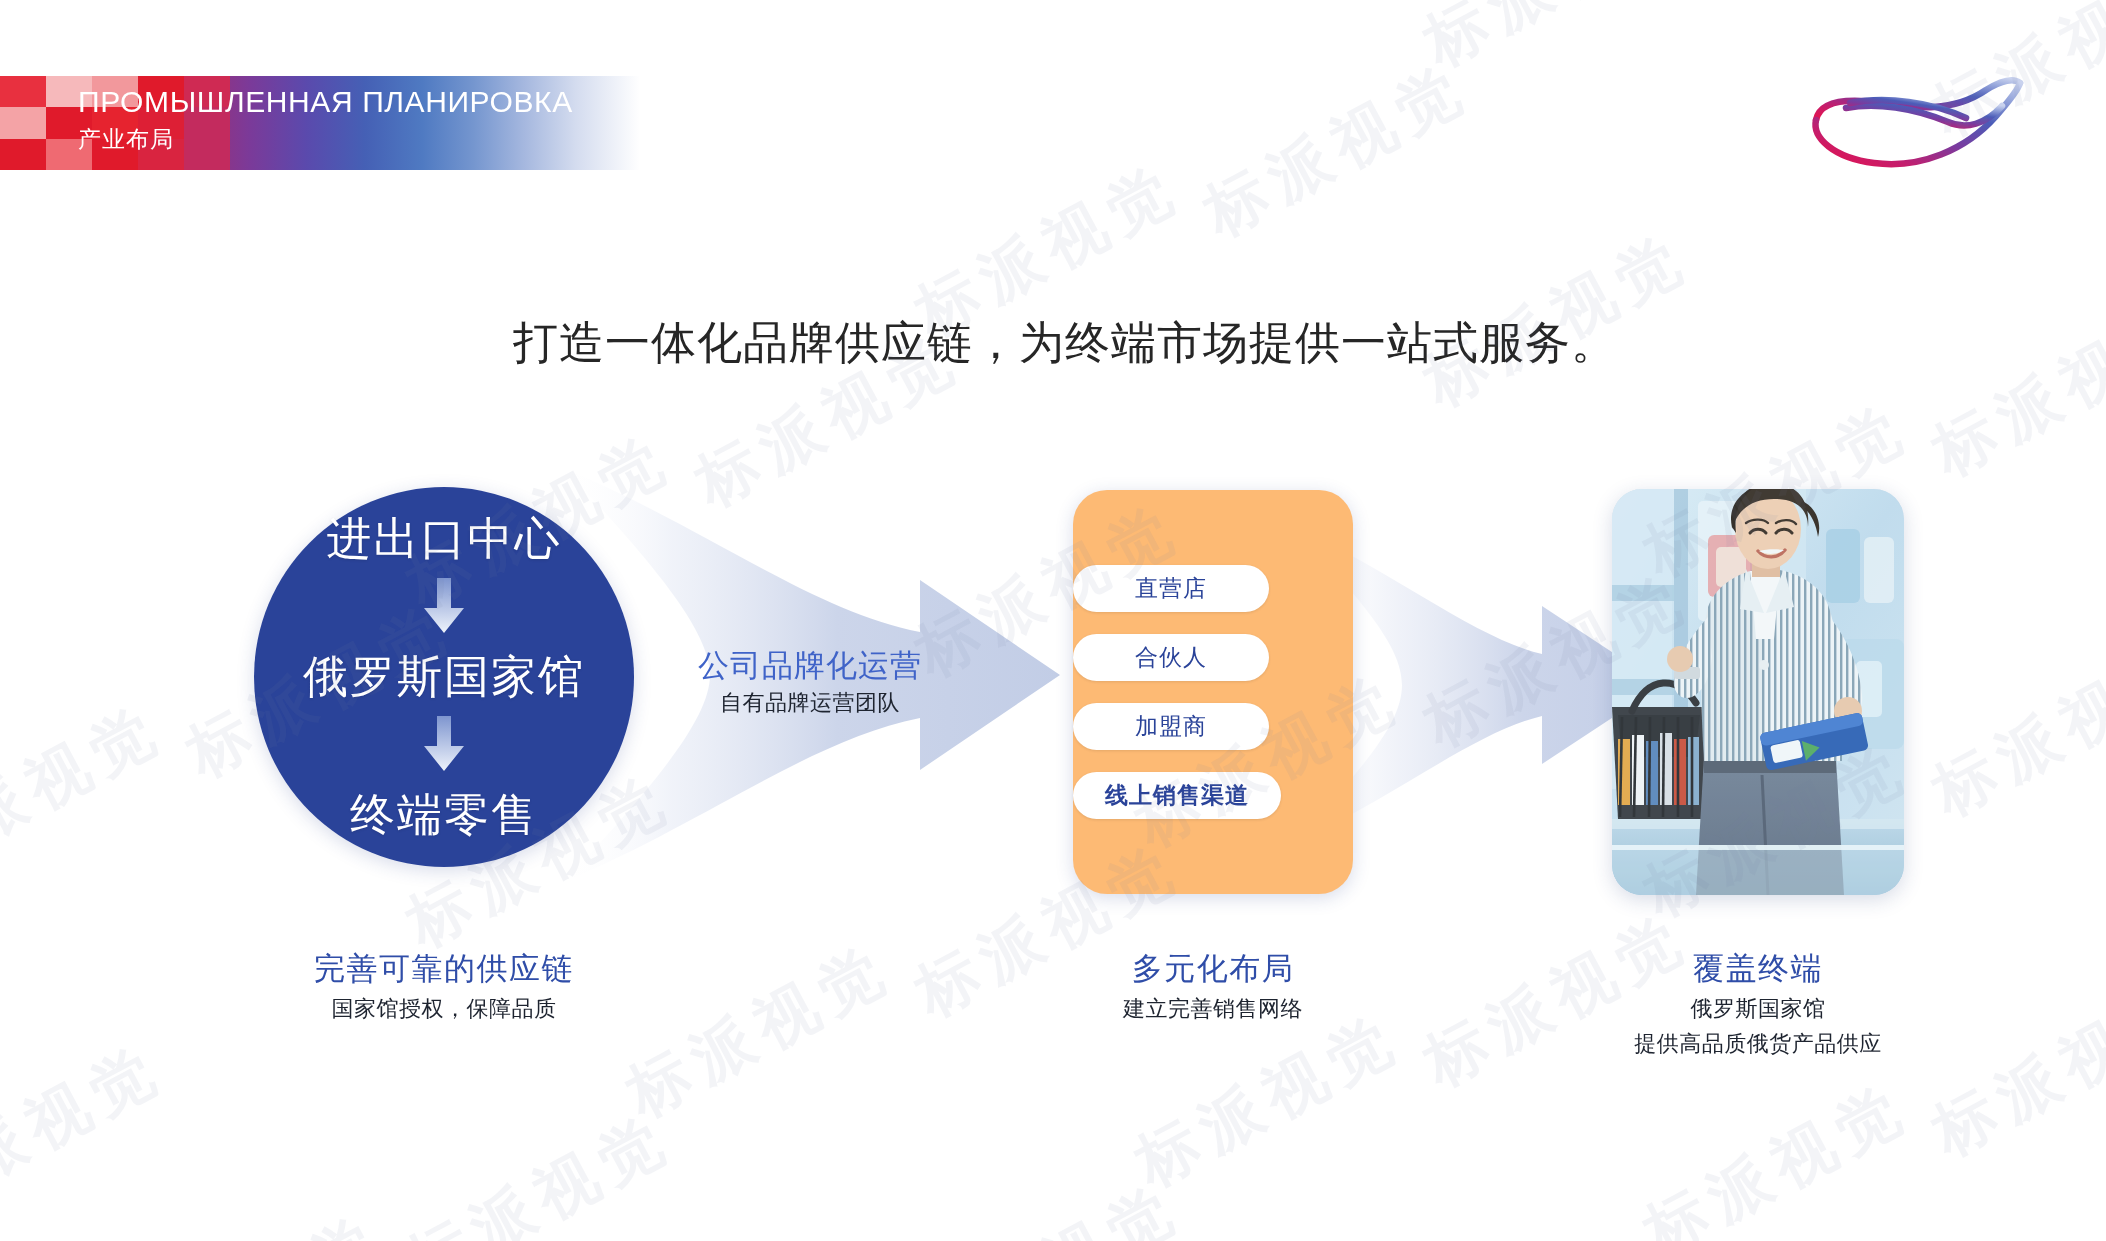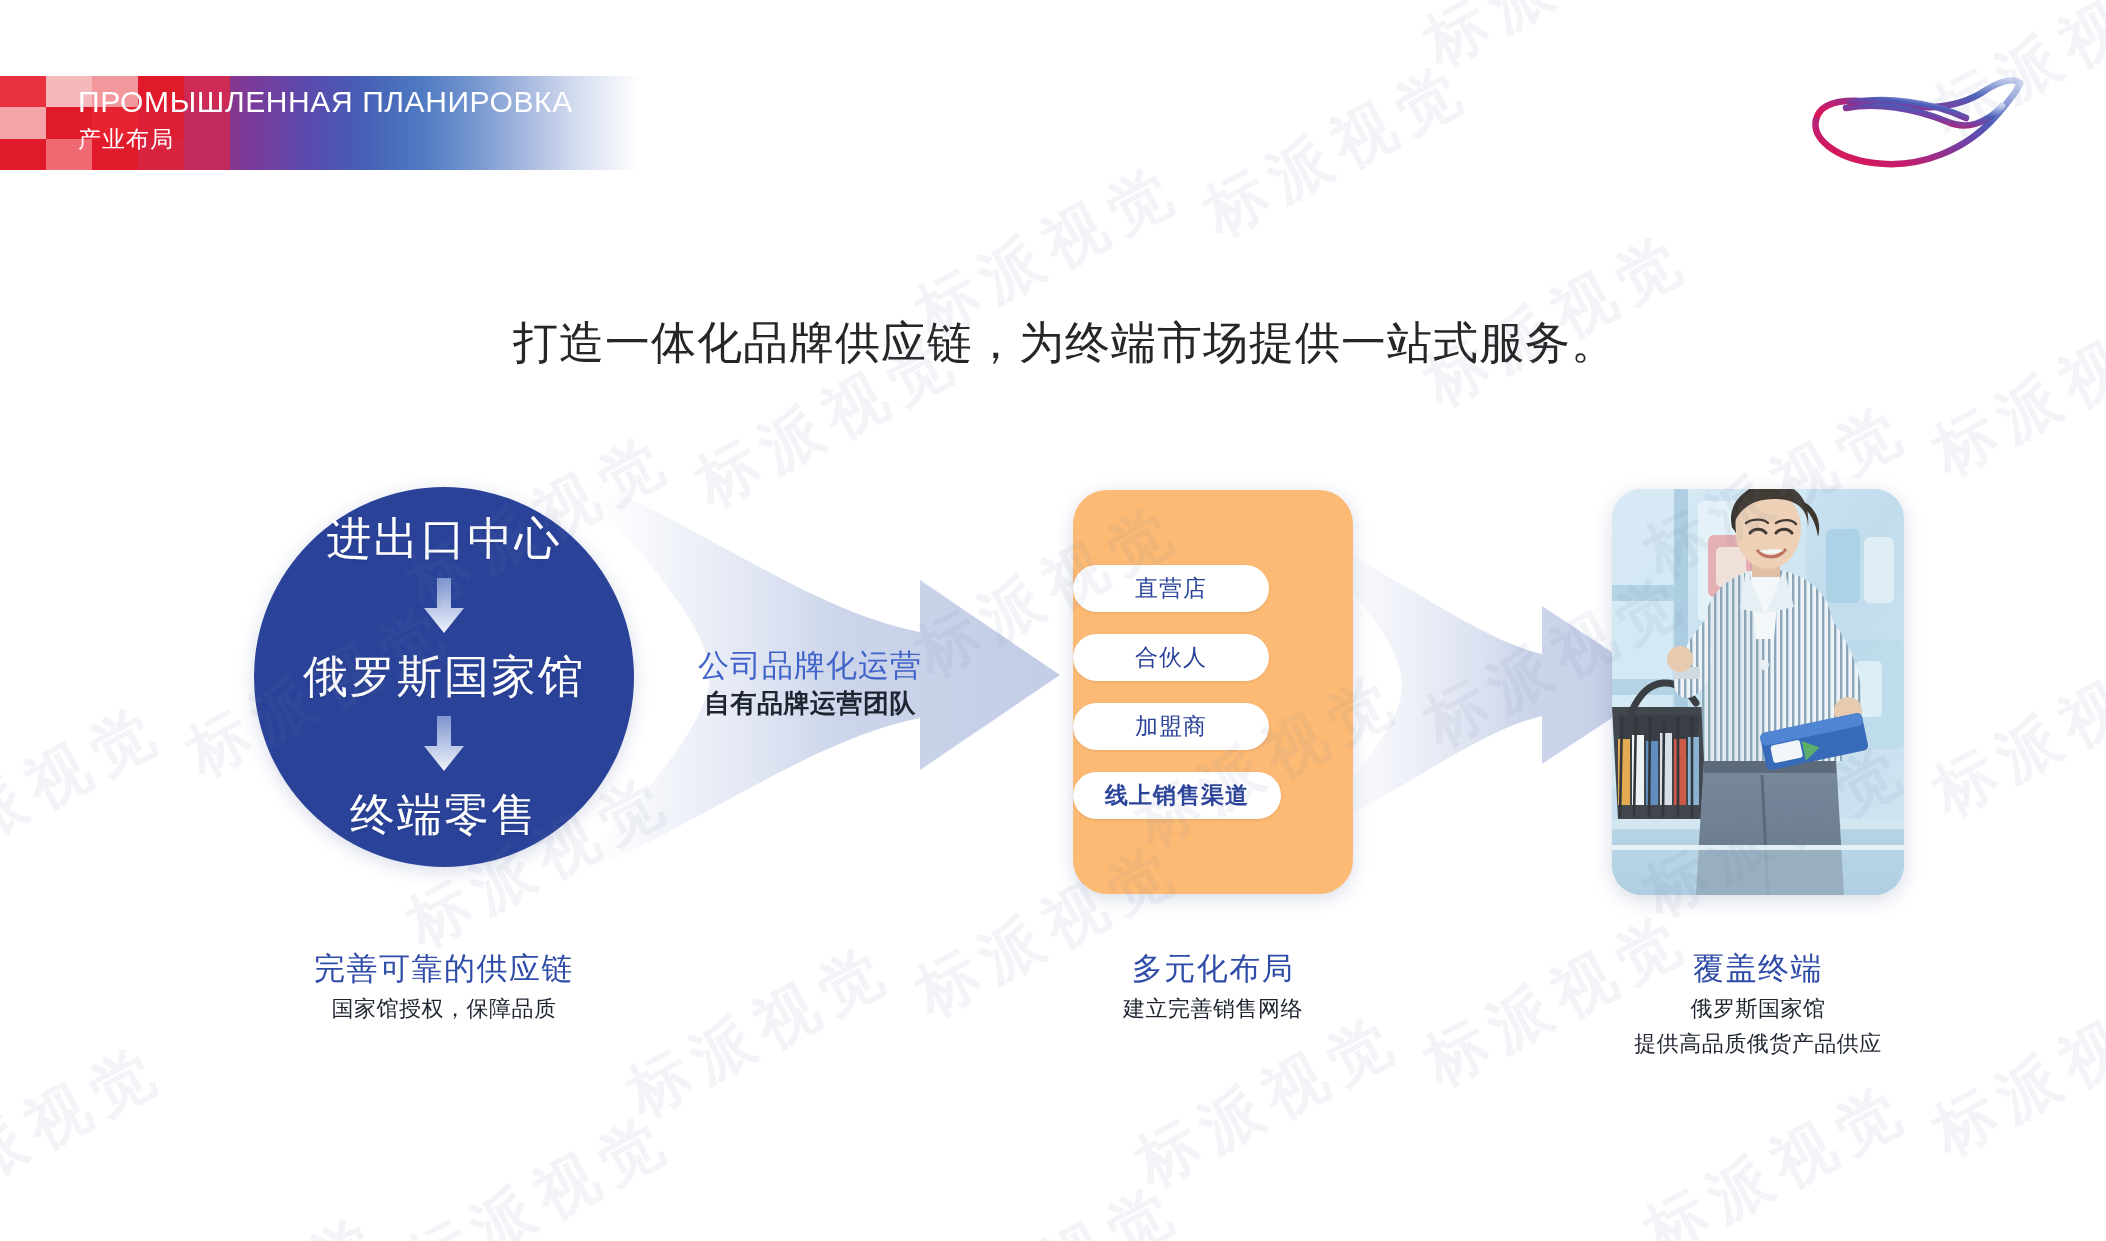--- a/index.html
+++ b/index.html
@@ -134,23 +134,22 @@
   
   .arrow1-txt{
     position:absolute;left:660px;top:644px;width:300px;
     text-align:center;z-index:22;
   }
   .arrow1-title{
     color:#3f63c8;font-size:31px;line-height:42px;letter-spacing:1px;
     font-family:"DejaVu Sans",sans-serif;
   }
   .arrow1-sub{
-    color:#1e2430;font-size:26px;line-height:34px;letter-spacing:0.5px;
-    font-family:"DejaVu Sans",sans-serif;
-    font-weight:bold;
+    color:#1e2430;font-size:22px;line-height:34px;letter-spacing:0.5px;
+    font-family:"DejaVu Sans",sans-serif;
   }
 
   
   .cap{position:absolute;text-align:center;z-index:22;}
   .cap-title{
     color:#2f4da8;font-size:31px;line-height:46px;letter-spacing:1.5px;
     font-family:"DejaVu Sans",sans-serif;
   }
   .cap-sub{
     color:#1e2430;font-size:22px;line-height:35px;letter-spacing:0.5px;

